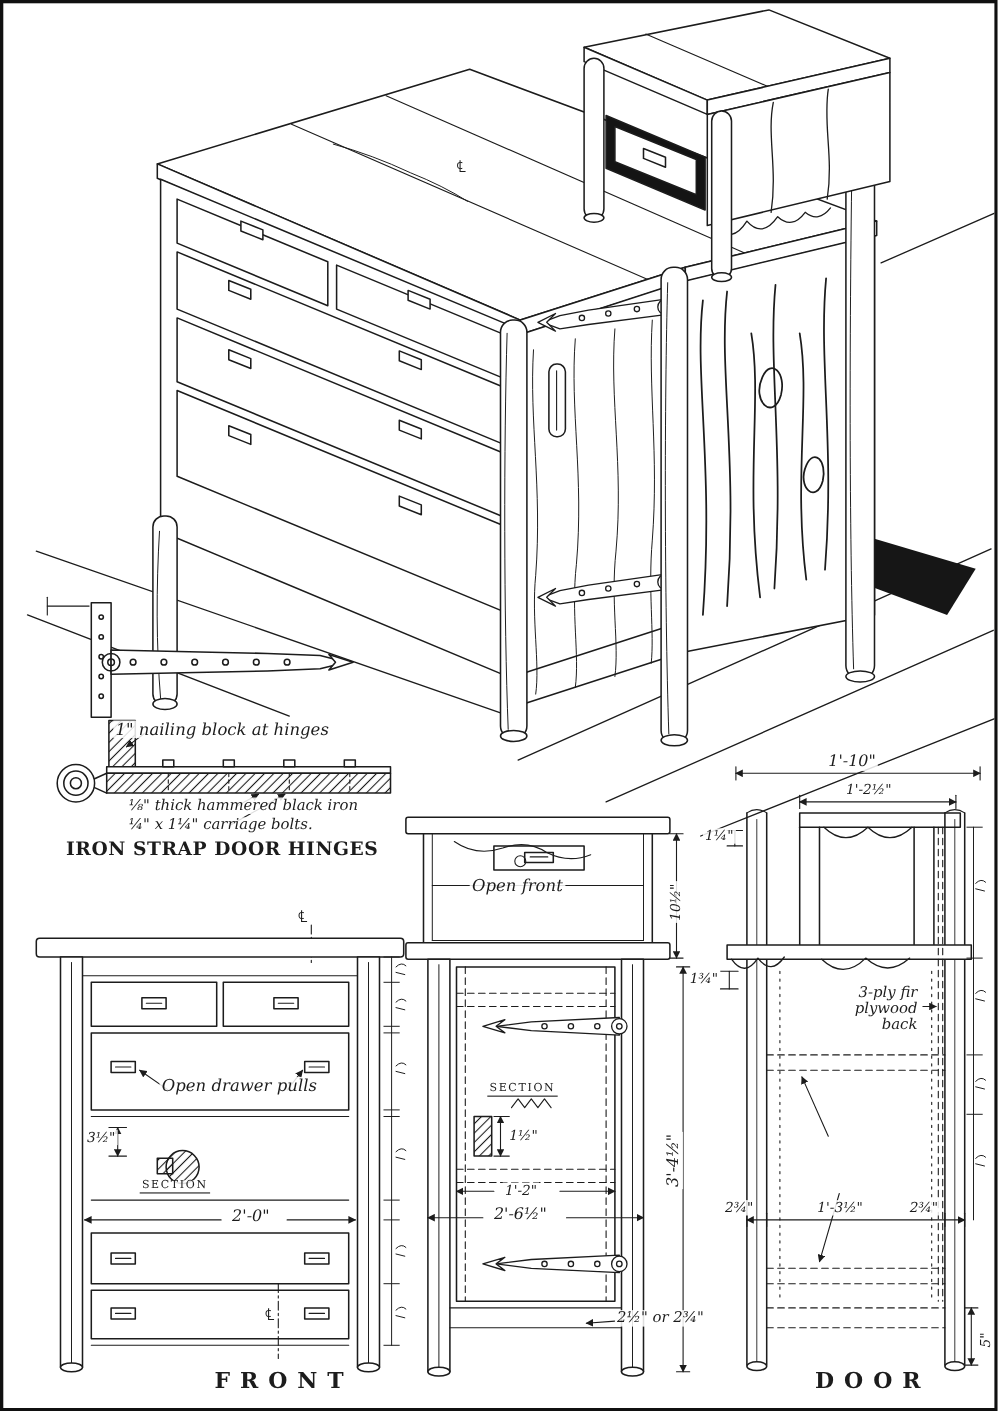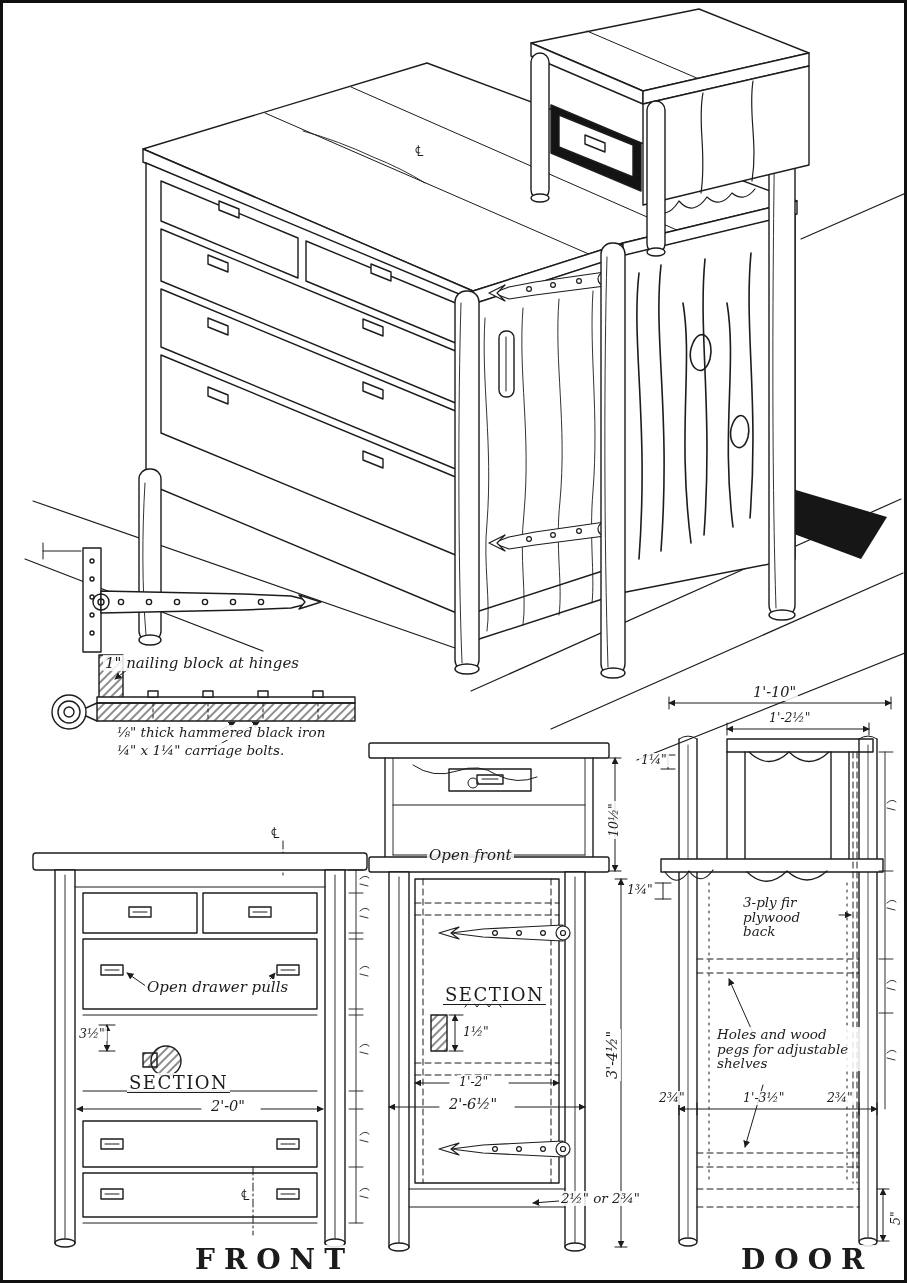--- a/index.html
+++ b/index.html
@@ -12,25 +12,25 @@
   .art { position:absolute; left:0; top:0; }
   .lbl {
     position:absolute; white-space:nowrap; line-height:1.08;
     color:#1c1c1c; background:rgba(255,255,255,.85); padding:0 2px;
   }
   .note   { font-style:italic; font-size:15px; }
   .note-sm{ font-style:italic; font-size:13.5px; }
   .dim    { font-style:italic; font-size:12.5px; }
   .dim-lg { font-style:italic; font-size:14.5px; }
   .sym    { font-size:15px; background:transparent; }
-  .sec    { font-size:18px; letter-spacing:1.5px; border-bottom:1px solid #1c1c1c; }
+  .sec    { font-size:10px; letter-spacing:1.5px; border-bottom:1px solid #1c1c1c; }
   .subtitle { font-size:17px; font-weight:bold; letter-spacing:.5px; }
-  .title  { font-size:28px; font-weight:bold; letter-spacing:9px; }
+  .title  { font-size:20px; font-weight:bold; letter-spacing:9px; }
   .vdim   { transform:rotate(-90deg); transform-origin:left top; }
-  .wrapR  { white-space:normal; width:95px;  text-align:left; }
+  .wrapR  { white-space:normal; width:95px;  text-align:right; }
   .wrapL  { white-space:normal; width:150px; text-align:left; }
 </style>
 </head>
 <body>
 
 <div class="page">
 
 <svg class="art" width="907" height="1283" viewBox="0 0 907 1283">
   <defs>
     <pattern id="h45" width="6" height="6" patternUnits="userSpaceOnUse" patternTransform="rotate(45)">
@@ -433,43 +433,43 @@
   </g>
 
   </g>
 </svg>
 
 <span class="lbl sym" style="left:410px;top:140px">℄</span>
 
 <span class="lbl note" style="left:100px;top:652px">1" nailing block at hinges</span>
 <span class="lbl note-sm" style="left:112px;top:722px">⅛" thick hammered black iron</span>
 <span class="lbl note-sm" style="left:112px;top:740px">¼" x 1¼" carriage bolts.</span>
+<span class="lbl subtitle" style="left:55px;top:760px">IRON STRAP DOOR HINGES</span>
 
 <span class="lbl sym" style="left:266px;top:822px">℄</span>
 <span class="lbl note" style="left:142px;top:976px">Open drawer pulls</span>
 <span class="lbl dim" style="left:74px;top:1024px">3½"</span>
 <span class="lbl sec" style="left:124px;top:1070px">SECTION</span>
 <span class="lbl dim-lg" style="left:206px;top:1096px">2'-0"</span>
 <span class="lbl sym" style="left:236px;top:1184px">℄</span>
 <span class="lbl title" style="left:190px;top:1242px">FRONT</span>
 
-<span class="lbl note" style="left:424px;top:844px">Open front</span>
+<span class="lbl note" style="left:424px;top:794px">Open front</span>
 <span class="lbl sec" style="left:440px;top:982px">SECTION</span>
 <span class="lbl dim" style="left:458px;top:1022px">1½"</span>
 <span class="lbl dim" style="left:454px;top:1072px">1'-2"</span>
 <span class="lbl dim-lg" style="left:444px;top:1094px">2'-6½"</span>
 <span class="lbl dim vdim" style="left:604px;top:836px">10½"</span>
 <span class="lbl dim-lg vdim" style="left:602px;top:1078px">3'-4½"</span>
 <span class="lbl note-sm" style="left:556px;top:1188px">2½" or 2¾"</span>
 
 <span class="lbl dim-lg" style="left:748px;top:682px">1'-10"</span>
 <span class="lbl dim" style="left:764px;top:708px">1'-2½"</span>
 <span class="lbl dim" style="left:636px;top:750px">1¼"</span>
 <span class="lbl dim" style="left:622px;top:880px">1¾"</span>
 <span class="lbl note-sm wrapR" style="left:738px;top:892px">3-ply fir plywood back</span>
-<span class="lbl note-sm wrapL" style="left:712px;top:1024px">Holes and wood pegs for adjustable shelves</span>
 <span class="lbl dim" style="left:654px;top:1088px">2¾"</span>
 <span class="lbl dim" style="left:738px;top:1088px">1'-3½"</span>
 <span class="lbl dim" style="left:822px;top:1088px">2¾"</span>
 <span class="lbl dim vdim" style="left:886px;top:1224px">5"</span>
 <span class="lbl title" style="left:736px;top:1242px">DOOR</span>
 
 </div>
 
 </body></html>

